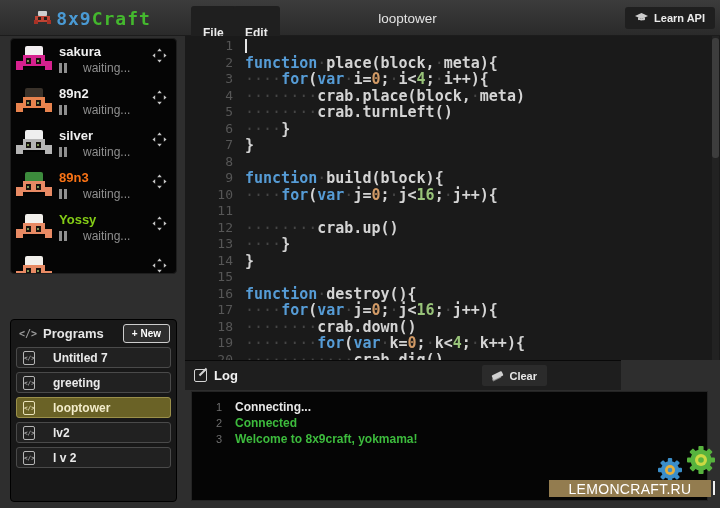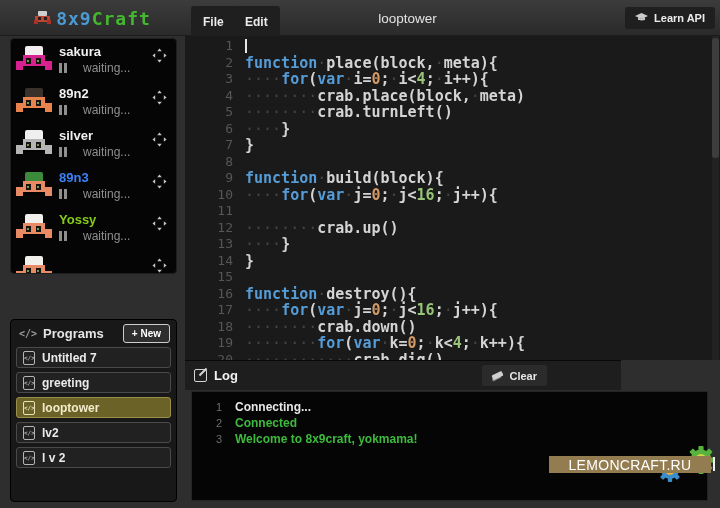--- a/index.html
+++ b/index.html
@@ -15,21 +15,21 @@
   .logo-craft{color:var(--accent-green-logo);}
   .mini-bot{position:relative;width:17px;height:14px;}
   .mb-cap{position:absolute;left:4px;top:0;width:9px;height:5px;background:#cfcfcf;border-radius:1px;}
   .mb-face{position:absolute;left:1px;top:5px;width:15px;height:6px;background:#c04434;}
   .mb-face i{position:absolute;top:1px;width:3px;height:3px;background:#241f1a;}
   .mb-face i.e1{left:3px}.mb-face i.e2{left:9px}
   .mb-arm{position:absolute;top:9px;width:4px;height:4px;background:#a83226;}
   .mb-arm.l{left:0}.mb-arm.r{right:0}
 
   .mbtn{position:absolute;top:6px;height:24px;background:#1f1f1f;border-radius:3px;color:#ebebeb;
-        font-size:12px;font-weight:bold;display:flex;align-items:center;padding:4px 12px;cursor:default;}
+        font-size:12px;font-weight:bold;display:flex;align-items:center;padding:15px 12px;cursor:default;}
   #btn-file{left:191px}
   #btn-edit{left:233px}
   .win-title{position:absolute;left:185px;right:90px;top:0;height:36px;display:flex;align-items:center;
              justify-content:center;color:#e3e3e3;font-size:13.5px;}
   .learn-btn{position:absolute;right:5px;top:7px;height:22px;background:#1f1f1f;border-radius:3px;color:#ebebeb;
              font-size:11px;font-weight:bold;display:flex;align-items:center;gap:6px;padding:0 10px;}
 
   
   .players{position:absolute;left:10px;top:38px;width:167px;height:236px;background:#050505;
            border-radius:4px;overflow:hidden;border:1px solid #1e1e1e;box-sizing:border-box;}
@@ -49,21 +49,21 @@
   .move{position:absolute;right:9px;top:9px;width:15px;height:15px;}
 
   
   .programs{position:absolute;left:10px;top:319px;width:167px;height:183px;background:#181818;
             border-radius:4px;border:1px solid #000;box-sizing:border-box;}
   .prog-head{display:flex;align-items:center;height:27px;padding:0 6px 0 8px;gap:6px;}
   .ph-icon{color:#9a9a9a;font-size:10px;font-weight:bold;font-family:"DejaVu Sans Mono",monospace;}
   .ph-label{color:#e5e5e5;font-size:13px;font-weight:bold;flex:1;}
   .new-btn{border:1px solid #cdcdcd;border-radius:3px;background:#2e2e2e;color:#fff;font-size:10px;
            font-weight:bold;padding:3px 8px;}
-  .prog-item{display:flex;align-items:center;gap:7px;height:21px;box-sizing:border-box;margin:0 5px 4px 5px;
+  .prog-item{display:flex;align-items:center;gap:18px;height:21px;box-sizing:border-box;margin:0 5px 4px 5px;
              background:#212121;border:1px solid #4a4a4a;border-radius:3px;padding:0 6px;
              color:#eaeaea;font-size:12px;font-weight:bold;}
   .prog-item .fico{flex:none;width:10px;height:12px;border:1px solid #b5b5b5;border-radius:2px;
                    font-size:6px;line-height:12px;color:#b5b5b5;text-align:center;font-family:"DejaVu Sans Mono",monospace;}
   .prog-item.selected{background:var(--selected-program-bg);border-color:#9b904a;color:#f3eccb;}
   .prog-item.selected .fico{border-color:#e9e2b8;color:#e9e2b8;}
 
   
   .editor{position:absolute;left:185px;top:36px;width:535px;height:324px;background:#1a1a1a;
           overflow:hidden;font-family:"DejaVu Sans Mono",monospace;padding-top:2px;box-sizing:border-box;}
@@ -90,21 +90,21 @@
   .eraser{width:11px;height:5px;background:#cfcfcf;transform:rotate(-25deg);border-radius:1px;
           box-shadow:-2px 2px 0 -1px #8a8a8a;}
   .log-body{position:absolute;left:191px;top:391px;width:517px;height:110px;background:#050505;
             border:1px solid #242424;box-sizing:border-box;padding-top:7px;}
   .log-line{display:flex;height:16px;line-height:16px;font-size:12px;}
   .lnum{flex:none;width:30px;text-align:right;padding-right:13px;color:#6e6e6e;font-size:11px;}
   .ltext{font-weight:bold;}
 
   
   .gears{position:absolute;left:646px;top:442px;z-index:29;}
-  .wm-bar{position:absolute;left:549px;top:456px;width:162px;height:17px;background:var(--watermark-bg);
+  .wm-bar{position:absolute;left:549px;top:480px;width:162px;height:17px;background:var(--watermark-bg);
           display:flex;align-items:center;justify-content:center;z-index:30;}
   .wm-text{color:#fff;font-size:14px;letter-spacing:.3px;}
   .wm-caret{position:absolute;right:-4px;top:1px;width:2px;height:14px;background:#efefef;}
 </style>
 </head>
 <body>
 
 <div class="stage">
 
   <div class="header">
@@ -217,21 +217,21 @@
       <div class="player-row">
         <div class="avatar">
           <div class="av-cap" style="background:#3c8b3c"></div>
           <div class="av-face" style="background:#e88a64">
             <i class="av-eye e1"></i>
             <i class="av-eye e2"></i>
           </div>
           <div class="av-arm arm-l" style="background:#e88a64"></div>
           <div class="av-arm arm-r" style="background:#e88a64"></div>
         </div>
-        <div class="p-name" style="color: #3b82f6;">89n3</div>
+        <div class="p-name" style="color: #f97316;">89n3</div>
         <div class="p-status">
           <span class="pause">
             <i></i>
             <i></i>
           </span>
           <span>waiting...</span>
         </div>
         <div class="move"><svg width="15" height="15" viewBox="0 0 16 16">
             <g fill="#c6c6c6">
               <path d="M8 0.5 L10.4 3.4 H5.6 Z"></path>

